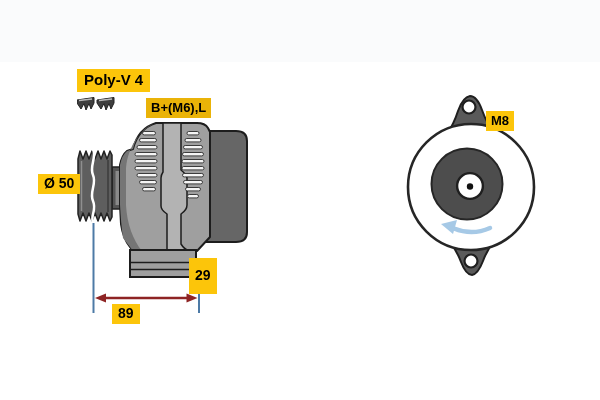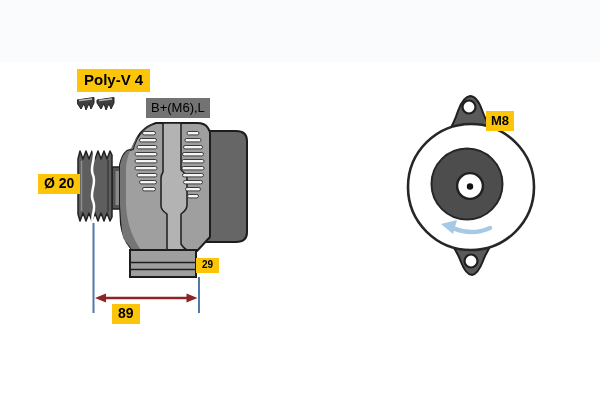--- a/index.html
+++ b/index.html
@@ -7,27 +7,27 @@
   .canvas{
     position:relative;width:600px;height:400px;background:#ffffff;overflow:hidden;
   }
   .top-band{position:absolute;top:0;left:0;width:600px;height:62px;background:#fafbfc;}
   .drawing{position:absolute;top:0;left:0;}
   .spec-label{
     position:absolute;background:#fcc50a;color:#000;font-weight:bold;
     white-space:nowrap;line-height:1.25;
   }
   .terminal-label{
-    position:absolute;background:#737373;color:#000;font-weight:normal;
+    position:absolute;background:#eab308;color:#000;font-weight:bold;
     white-space:nowrap;line-height:1.25;
   }
   .lbl-polyv{left:77px;top:69px;font-size:15px;padding:2px 7px;}
   .lbl-term{left:146px;top:98px;font-size:13px;padding:2px 5px;}
   .lbl-d50{left:38px;top:174px;font-size:14px;padding:1px 6px;}
-  .lbl-29{left:196px;top:258px;font-size:10px;padding:1px 6px;}
+  .lbl-29{left:189px;top:258px;font-size:14px;padding:9px 6px;}
   .lbl-64{left:112px;top:304px;font-size:14px;padding:1px 6px;}
   .lbl-m8{left:486px;top:111px;font-size:13px;padding:2px 5px;}
   .lbl-d105{left:443px;top:280px;font-size:15px;padding:2px 7px;}
   .belt-icons{position:absolute;left:77px;top:97px;}
 </style>
 </head>
 <body>
 
 <div class="canvas">
   <div class="top-band"></div>
@@ -134,17 +134,17 @@
       <line x1="2" y1="3.5" x2="15" y2="2" stroke="#bbbbbb" stroke-width="1.4"></line>
     </g>
     <g transform="translate(20,0)">
       <path d="M0,3 L17,0.5 L17,6 L14,12 L12,6.5 L9,13 L7,6.5 L4,12 L0,6 Z" fill="#3f3f3f" stroke="#222" stroke-width="1" stroke-linejoin="round"></path>
       <line x1="2" y1="3.5" x2="15" y2="2" stroke="#bbbbbb" stroke-width="1.4"></line>
     </g>
   </svg>
 
   <div class="spec-label lbl-polyv">Poly-V 4</div>
   <div class="terminal-label lbl-term">B+(M6),L</div>
-  <div class="spec-label lbl-d50">Ø 20</div>
+  <div class="spec-label lbl-d50">Ø 50</div>
   <div class="spec-label lbl-29">29</div>
   <div class="spec-label lbl-64">89</div>
   <div class="spec-label lbl-m8">M8</div>
 </div>
 
 </body></html>

